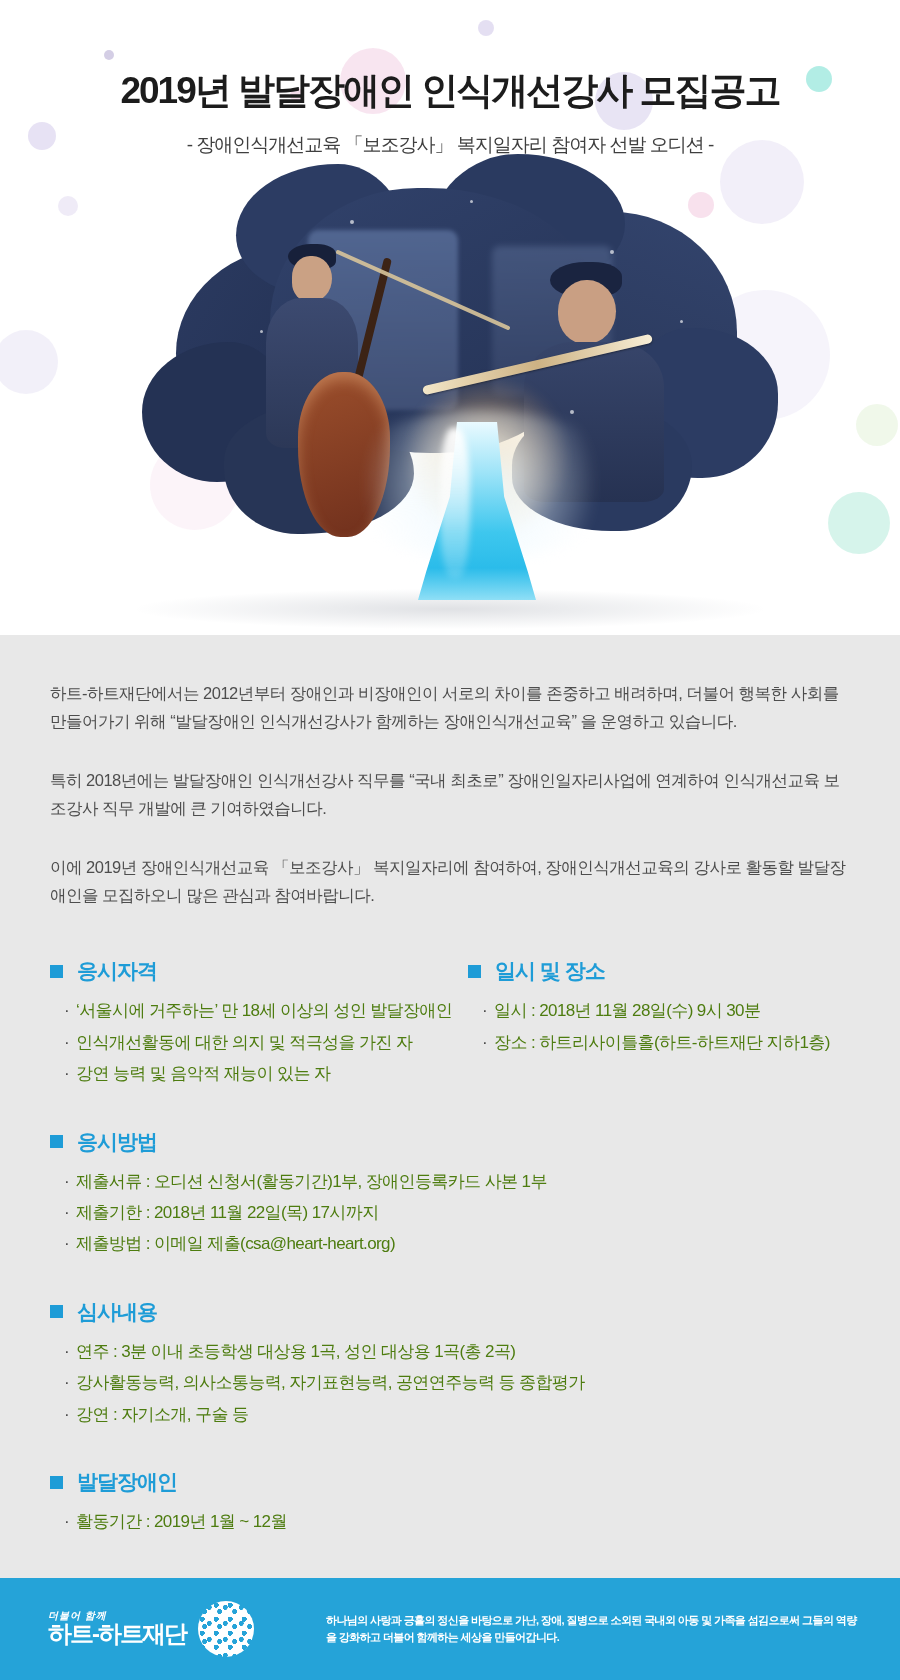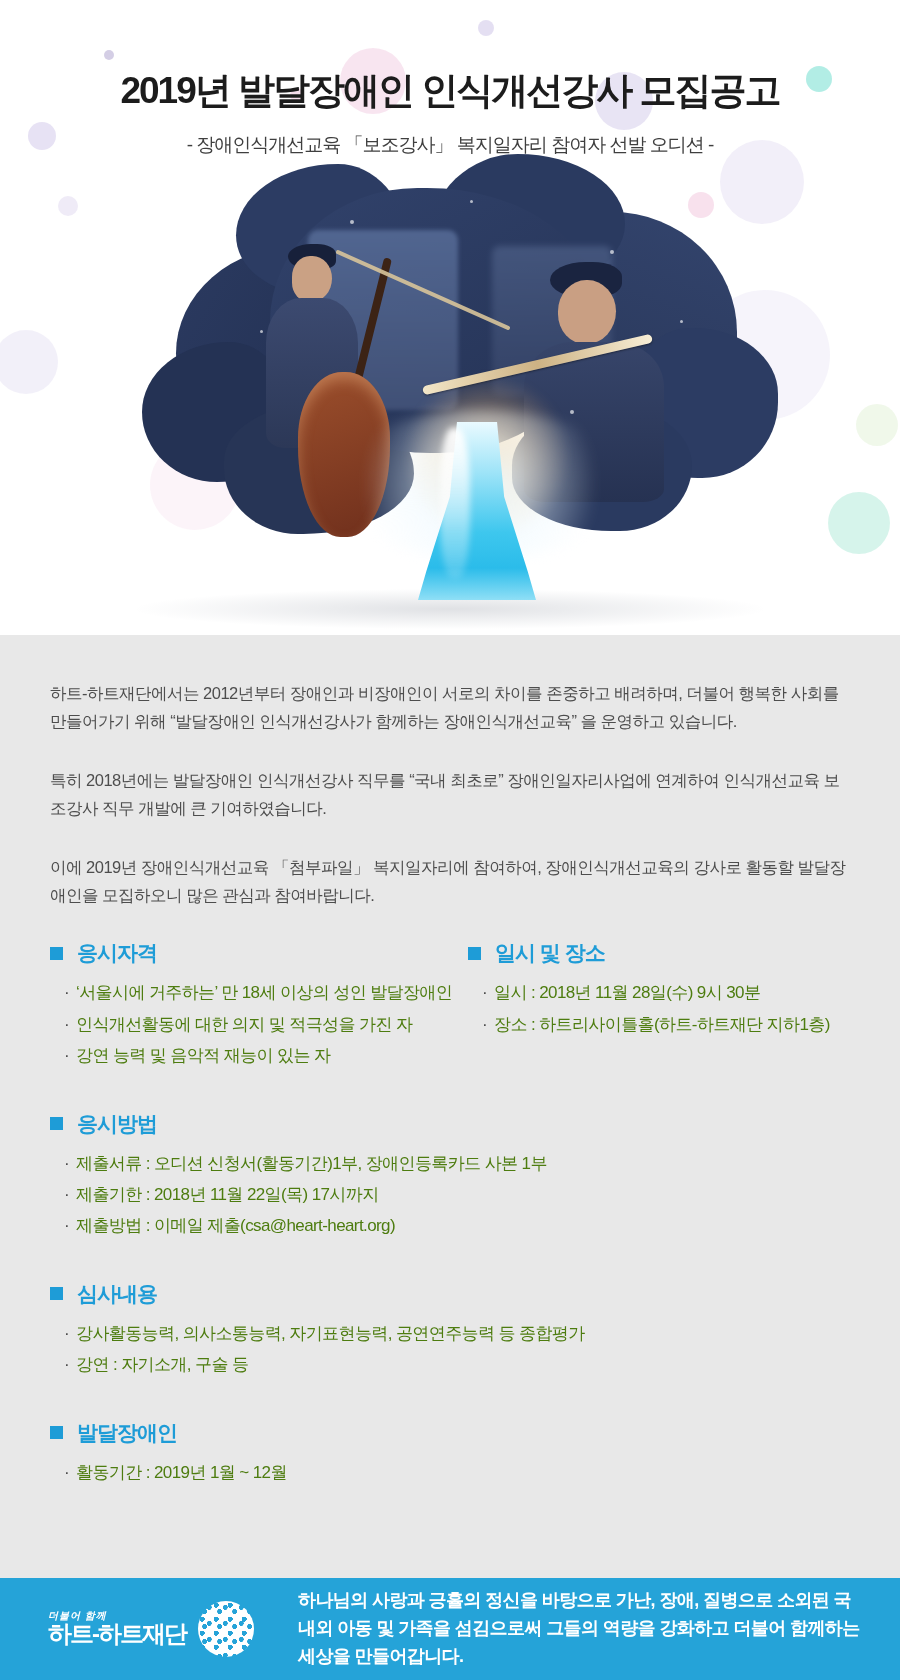--- a/index.html
+++ b/index.html
@@ -55,21 +55,21 @@
   .tree-shadow{
     position:absolute;left:120px;top:588px;width:660px;height:42px;z-index:1;
     background:radial-gradient(ellipse at center,rgba(60,70,90,.16),rgba(60,70,90,0) 68%);
   }
   .sparkle{position:absolute;background:#ffffff;border-radius:50%;opacity:.65;z-index:3;}
   
   .info{width:900px;height:943px;background:#e8e8e8;box-sizing:border-box;padding:44px 50px 0 50px;overflow:hidden;}
   .intro p{
     margin:0 0 30px 0;font-size:16.5px;line-height:1.72;color:#4d4d4d;letter-spacing:-0.5px;
   }
-  .sections{margin-top:30px;}
+  .sections{margin-top:48px;}
   .section{margin-bottom:38px;}
   .section-head{display:flex;align-items:center;margin:0 0 10px 0;}
   .bullet-square{width:13px;height:13px;background:#1e9cd7;display:inline-block;margin-right:14px;flex:none;}
   .section-title{font-size:21px;font-weight:700;color:#1e9cd7;letter-spacing:-1px;}
   .section ul{list-style:none;margin:0;padding:0 0 0 14px;}
   .section li{
     font-size:17px;color:#4d7c0f;line-height:1.85;letter-spacing:-0.6px;position:relative;padding-left:12px;
   }
   .section li::before{content:"·";position:absolute;left:0;top:0;color:#4a4a4a;}
   .two-col{display:flex;}
@@ -88,22 +88,22 @@
     width:56px;height:56px;border-radius:50%;margin-left:12px;flex:none;
     background:
       radial-gradient(circle at 30% 30%, #25a3d8 2.4px, transparent 2.6px),
       radial-gradient(circle at 70% 40%, #25a3d8 2.4px, transparent 2.6px),
       radial-gradient(circle at 45% 70%, #25a3d8 2.4px, transparent 2.6px),
       repeating-radial-gradient(circle at 50% 50%, #ffffff 0 4px, rgba(255,255,255,.85) 4px 5px),
       #ffffff;
     background-size:14px 14px,16px 16px,15px 15px,auto,auto;
   }
   .mission{
-    color:#ffffff;font-size:18px;font-weight:600;line-height:1.55;letter-spacing:-0.6px;
-    margin-left:44px;width:600px;
+    color:#ffffff;font-size:11px;font-weight:600;line-height:1.55;letter-spacing:-0.6px;
+    margin-left:72px;width:600px;
   }
 </style>
 </head>
 <body>
 
 <div class="hero">
 
   <div class="bubble" style="left:340px;top:48px;width:66px;height:66px;background:#f3cfe3;opacity:.55;"></div>
   <div class="bubble" style="left:595px;top:72px;width:58px;height:58px;background:#d9d2ec;opacity:.6;"></div>
   <div class="bubble" style="left:806px;top:66px;width:26px;height:26px;background:#9fe8df;opacity:.8;"></div>
@@ -158,21 +158,21 @@
     <div class="sparkle" style="left:430px;top:250px;width:4px;height:4px;"></div>
   </div>
 </div>
 
 <div class="info">
   <div class="intro">
   <p>하트-하트재단에서는 2012년부터 장애인과 비장애인이 서로의 차이를 존중하고 배려하며, 더불어 행복한 사회를 만들어가기 위해  “발달장애인 인식개선강사가 함께하는 장애인식개선교육”  을 운영하고 있습니다.</p>
 
   <p>특히 2018년에는 발달장애인 인식개선강사 직무를  “국내 최초로”  장애인일자리사업에 연계하여 인식개선교육 보조강사 직무 개발에 큰 기여하였습니다.</p>
 
-  <p>이에 2019년 장애인식개선교육 「첨부파일」 복지일자리에 참여하여, 장애인식개선교육의 강사로 활동할 발달장애인을 모집하오니 많은 관심과 참여바랍니다.</p>
+  <p>이에 2019년 장애인식개선교육 「보조강사」 복지일자리에 참여하여, 장애인식개선교육의 강사로 활동할 발달장애인을 모집하오니 많은 관심과 참여바랍니다.</p>
 </div>
 
   <div class="sections">
     <div class="two-col">
       <div class="col-left">
   <div class="section">
     <div class="section-head">
       <span class="bullet-square"></span>
       <span class="section-title">응시자격</span>
     </div>
@@ -213,20 +213,21 @@
   <li>제출방법 : 이메일 제출(csa@heart-heart.org)</li>
 </ul>
   </div>
 
   <div class="section">
     <div class="section-head">
       <span class="bullet-square"></span>
       <span class="section-title">심사내용</span>
     </div>
     <ul>
+  <li>연주 : 3분 이내 초등학생 대상용 1곡, 성인 대상용 1곡(총 2곡)</li>
 
   <li>강사활동능력, 의사소통능력, 자기표현능력, 공연연주능력 등 종합평가</li>
 
   <li>강연 : 자기소개, 구술 등</li>
 </ul>
   </div>
 
   <div class="section">
     <div class="section-head">
       <span class="bullet-square"></span>

